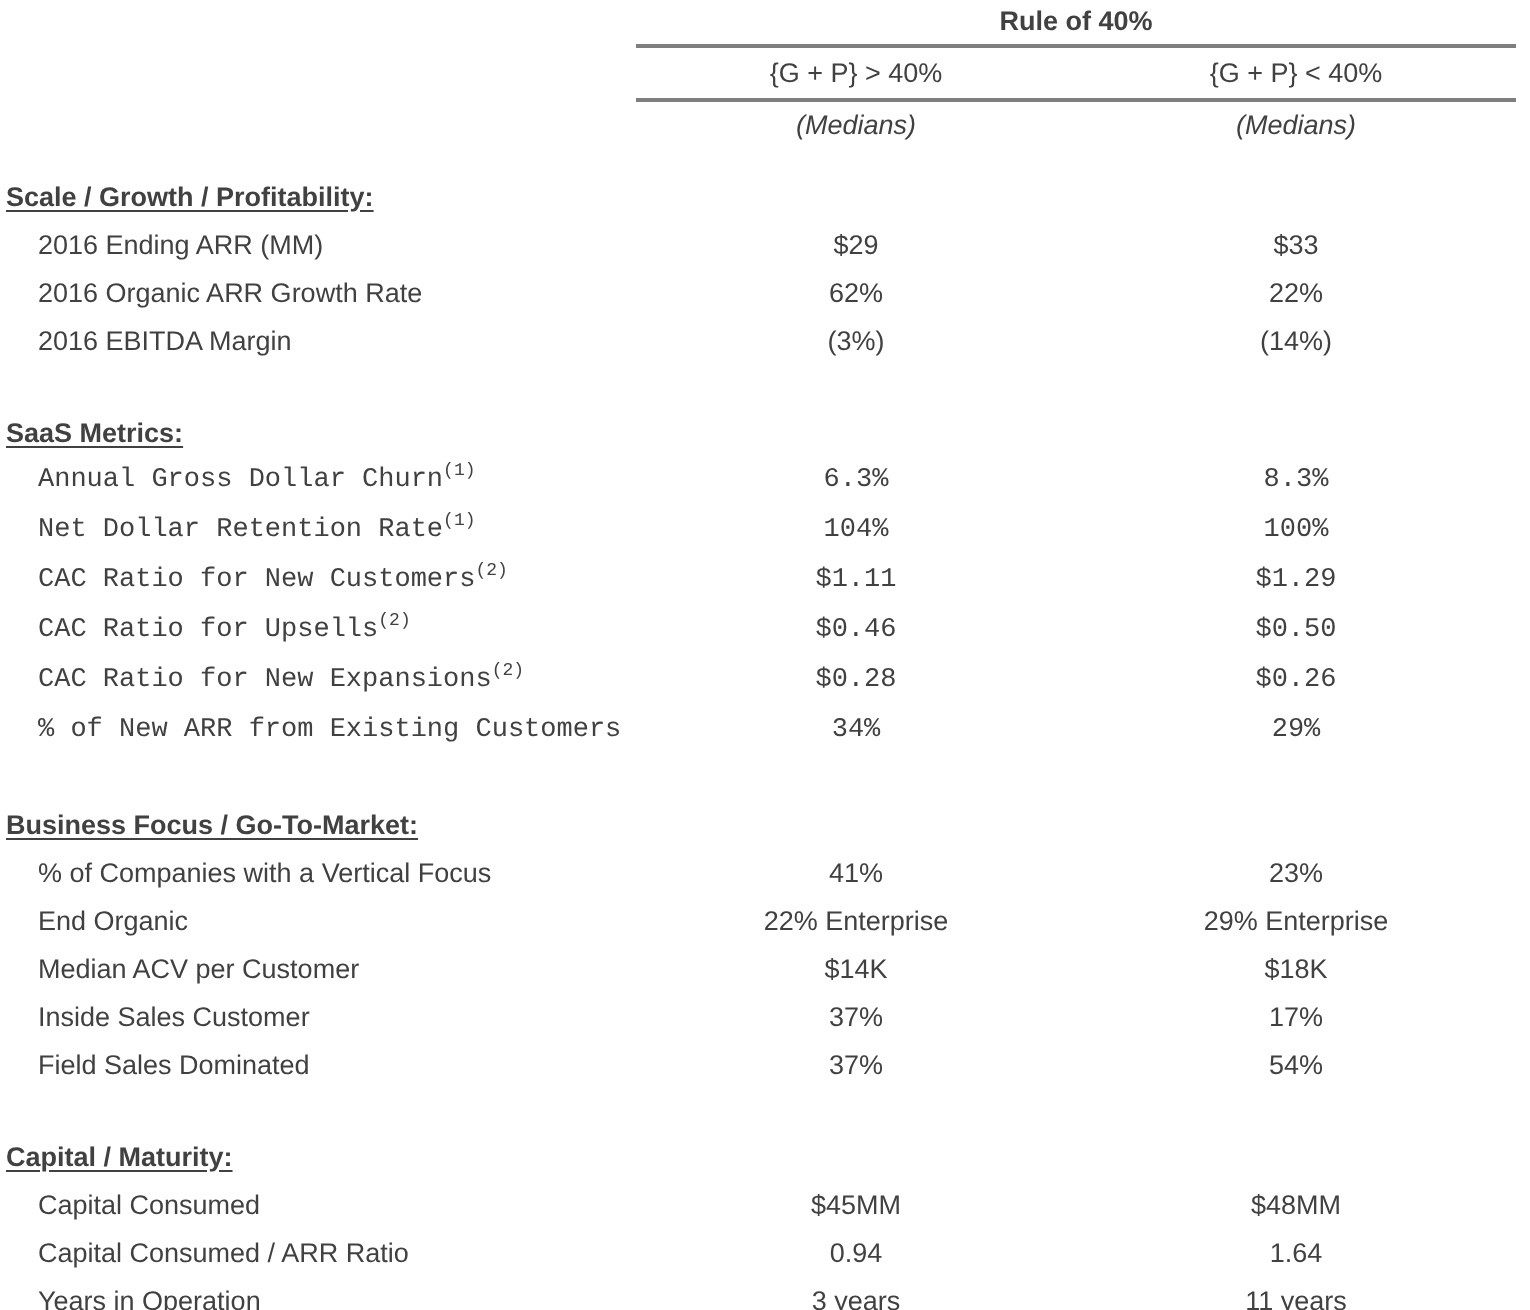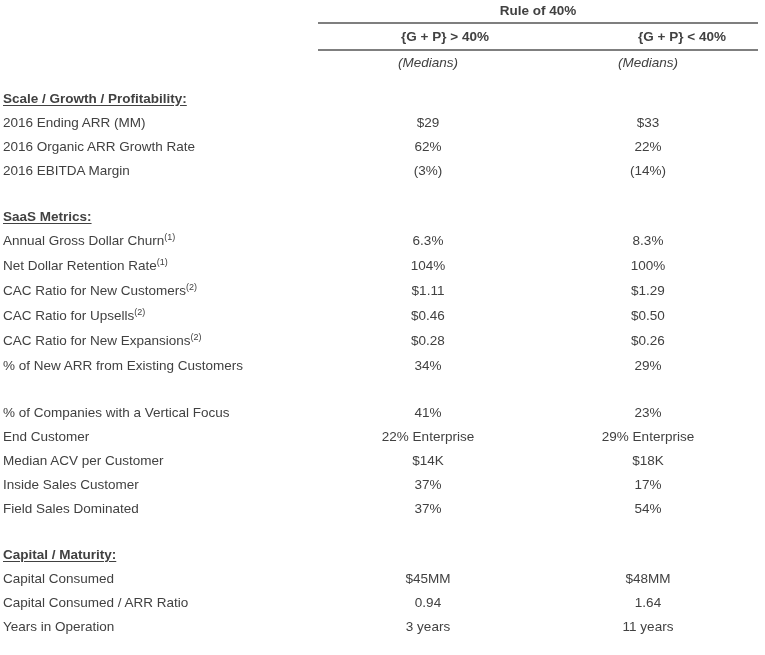--- a/index.html
+++ b/index.html
@@ -20,36 +20,36 @@
   }
   .hline {
     margin-left: 318px; width: 440px;
     height: 0; border-top: 2px solid #7f7f7f;
   }
   .hdr-cols, .medians-row, .row {
     display: grid;
     grid-template-columns: 318px 220px 220px;
     align-items: center;
   }
-  .hdr-cols { height: 25px; font-weight: bold; gap: 17px; }
+  .hdr-cols { height: 25px; font-weight: normal; }
   .medians-row { height: 23px; font-style: italic; }
   .hdr-cols .cell, .medians-row .cell { text-align: center; }
 
   
   .section { margin-top: 22px; }
   .section.first { margin-top: 4px; }
   .sec-title-row { height: 24px; display: flex; align-items: center; padding-left: 3px; margin-top: 12px; }
   .sec-title {
     font-weight: bold;
     text-decoration: underline;
     text-underline-offset: 2px;
   }
   .row { height: 24px; }
-  .section.tall-rows .row { height: 25px; }
-  .cell.label { padding-left: 3px; white-space: nowrap; }
+  .section.tall-rows .row { height: 25px; font-family: Liberation Mono, monospace; }
+  .cell.label { padding-left: 19px; white-space: nowrap; }
   .cell.val { text-align: center; }
   sup.fnote { font-size: 9px; line-height: 0; }
 </style>
 </head>
 <body>
 
 <div class="page">
 
   <div class="hdr-title-row">Rule of 40%</div>
   <div class="hline"></div>
@@ -118,27 +118,30 @@
       <div class="cell val">$0.26</div>
     </div>
     <div class="row">
       <div class="cell label"><span>% of New ARR from Existing Customers</span><sup class="fnote"></sup></div>
       <div class="cell val">34%</div>
       <div class="cell val">29%</div>
     </div>
   </div>
 
   <div class="section">
+    <div class="sec-title-row">
+      <span class="sec-title">Business Focus / Go-To-Market:</span>
+    </div>
     <div class="row">
       <div class="cell label"><span>% of Companies with a Vertical Focus</span><sup class="fnote"></sup></div>
       <div class="cell val">41%</div>
       <div class="cell val">23%</div>
     </div>
     <div class="row">
-      <div class="cell label"><span>End Customer</span><sup class="fnote"></sup></div>
+      <div class="cell label"><span>End Organic</span><sup class="fnote"></sup></div>
       <div class="cell val">22% Enterprise</div>
       <div class="cell val">29% Enterprise</div>
     </div>
     <div class="row">
       <div class="cell label"><span>Median ACV per Customer</span><sup class="fnote"></sup></div>
       <div class="cell val">$14K</div>
       <div class="cell val">$18K</div>
     </div>
     <div class="row">
       <div class="cell label"><span>Inside Sales Customer</span><sup class="fnote"></sup></div>

